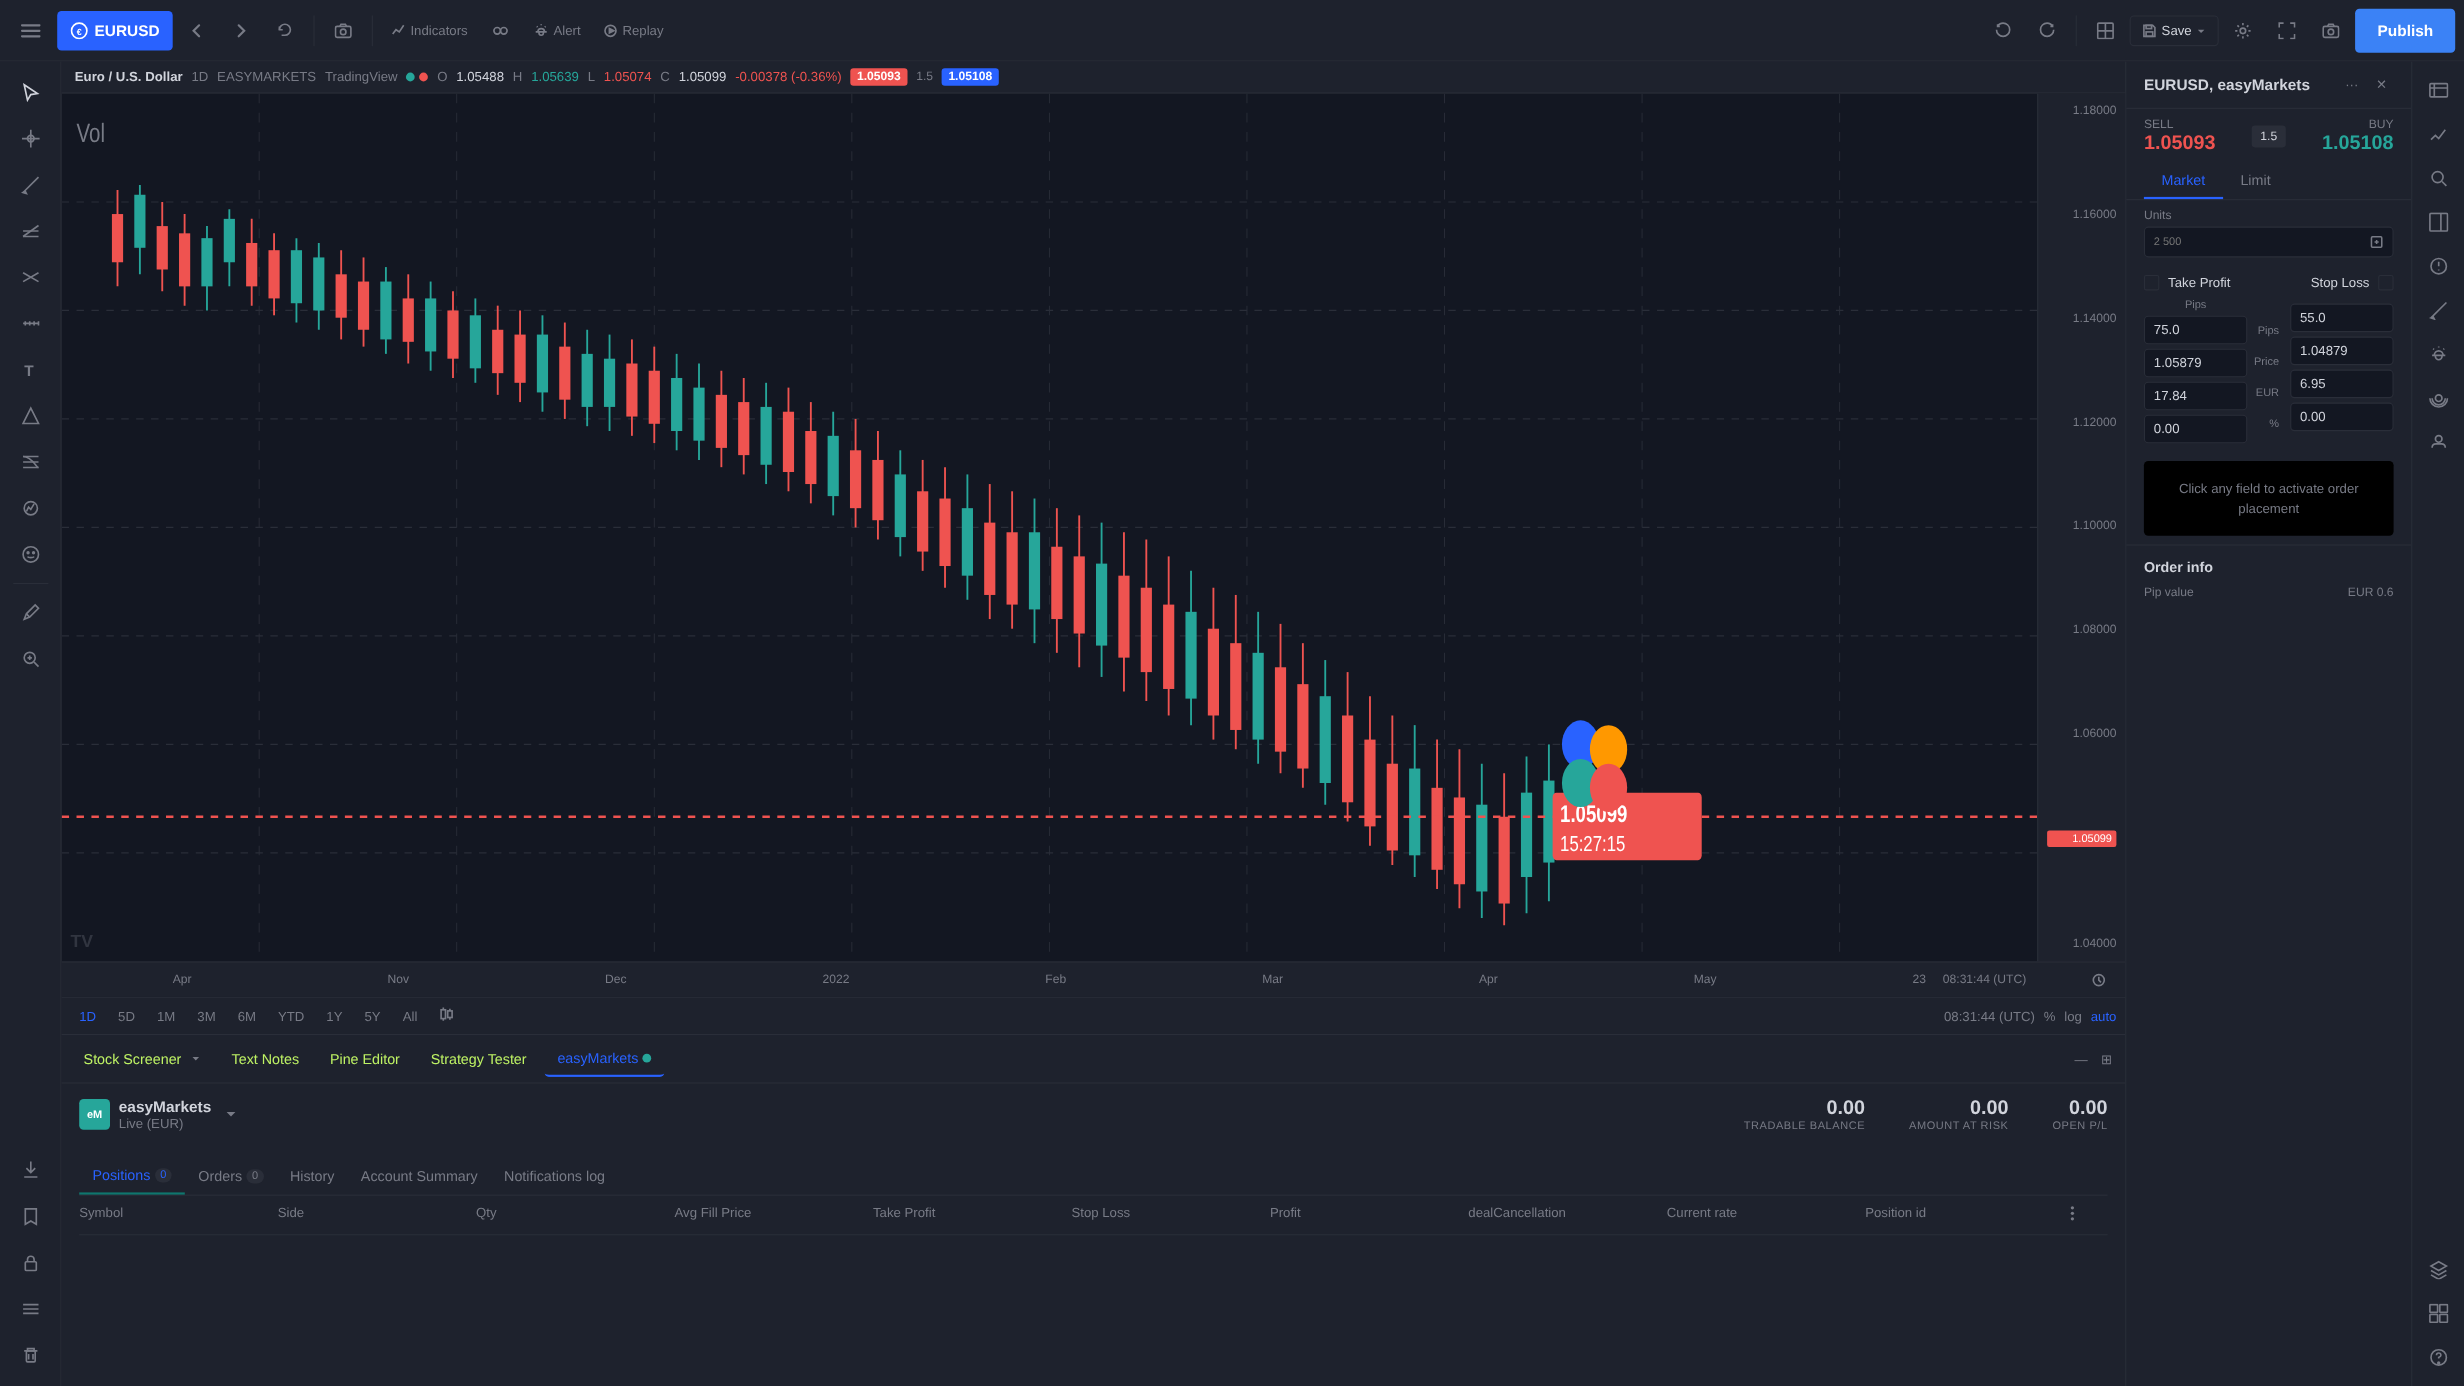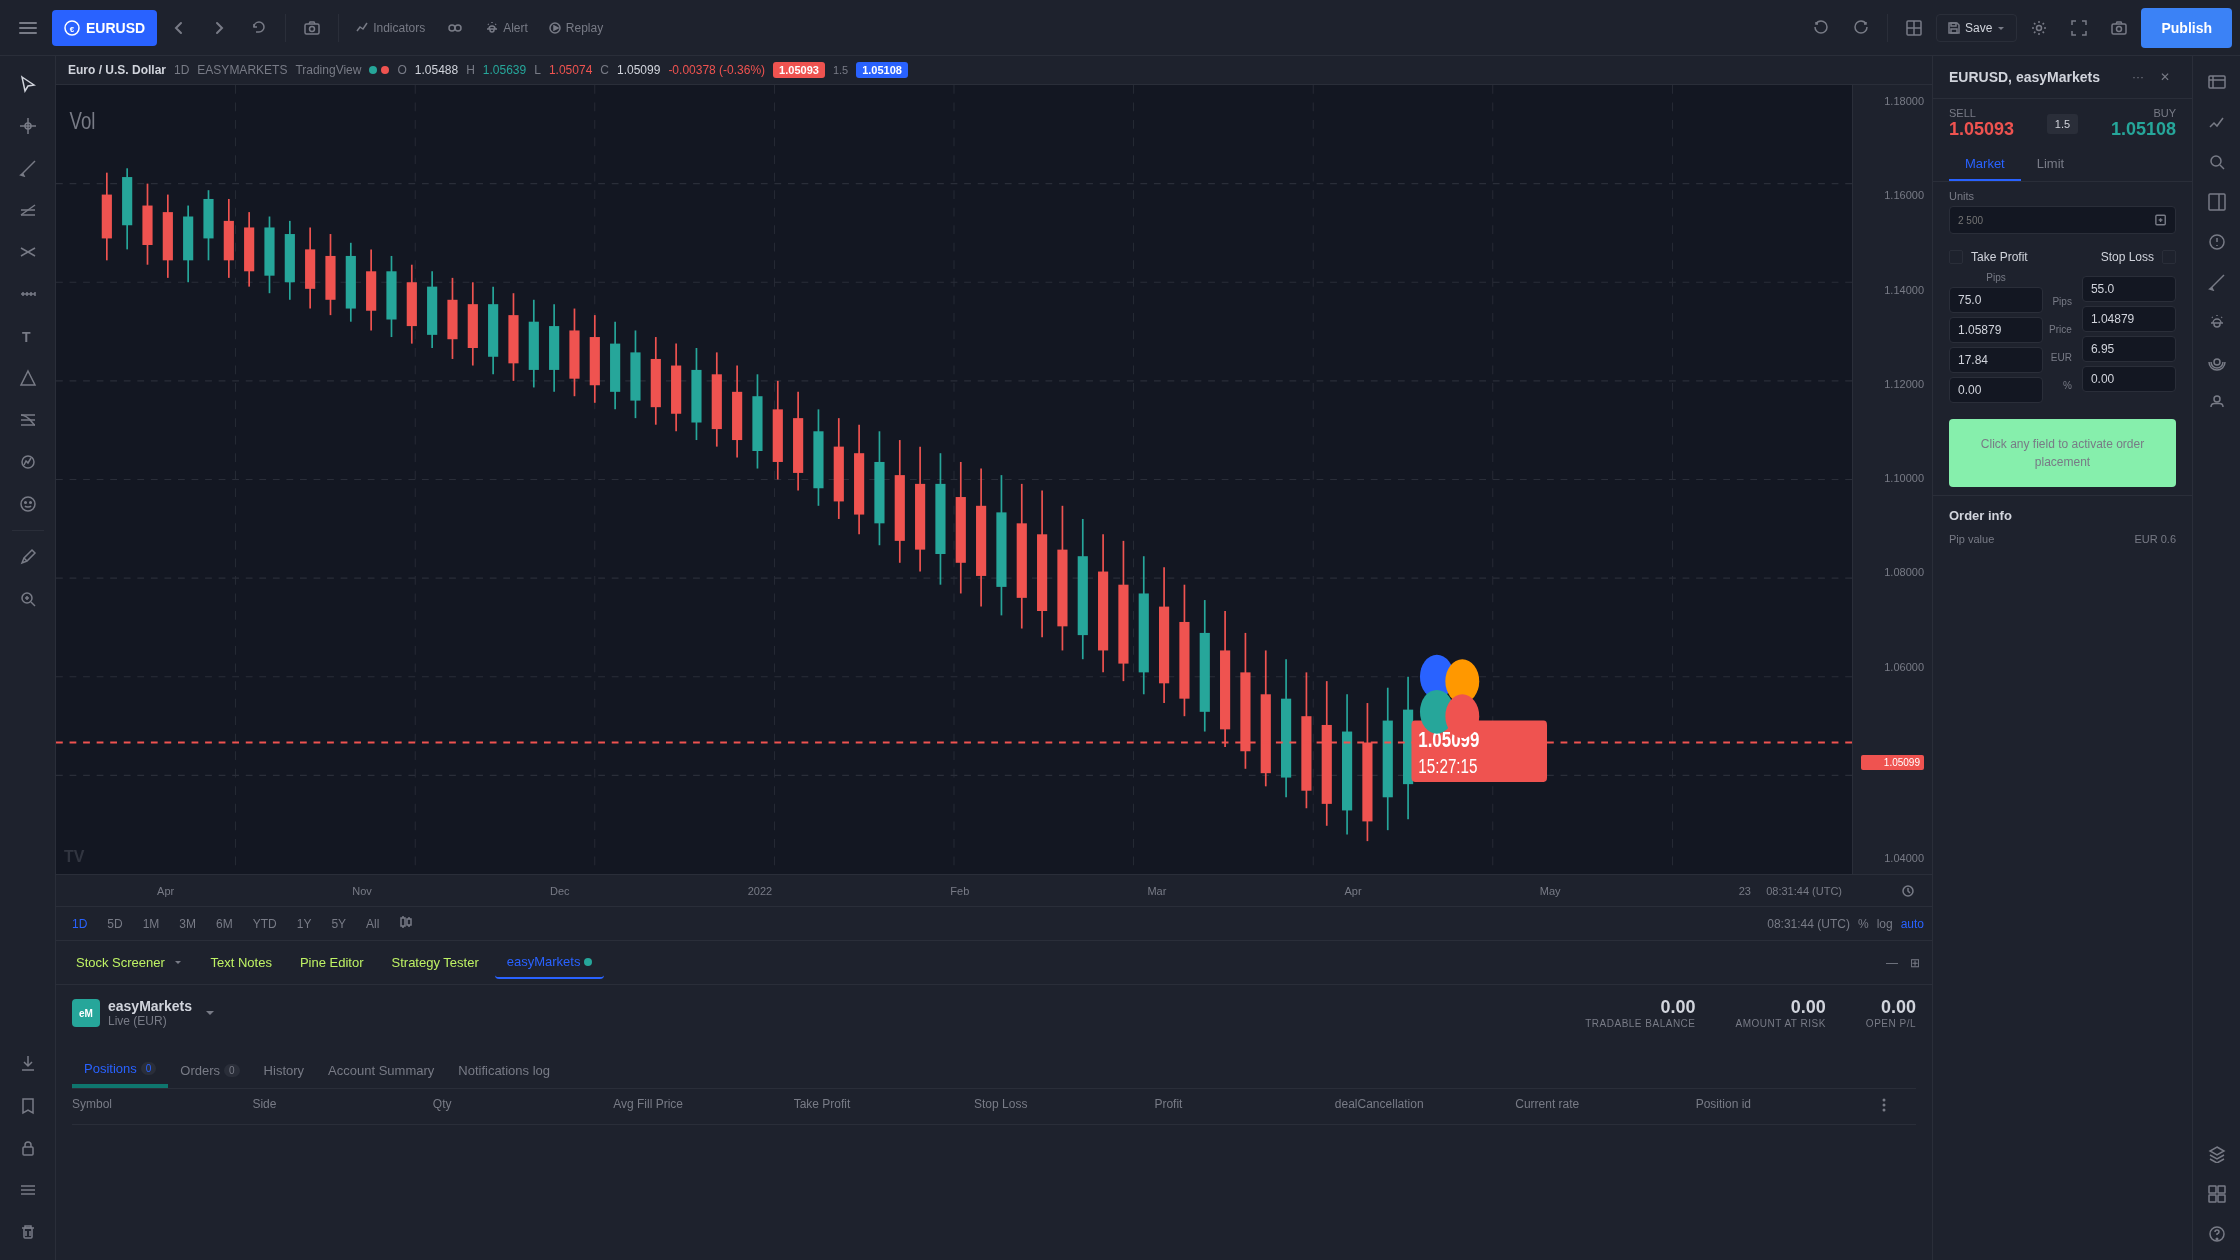--- a/index.html
+++ b/index.html
@@ -76,21 +76,21 @@
     .easy-name { font-size: 14px; font-weight: 600; color: #d1d4dc; }
     .easy-sub { color: #787b86; font-size: 12px; }
     .easy-balance { display: flex; gap: 40px; margin-left: auto; }
     .balance-item { text-align: right; }
     .balance-value { font-size: 18px; font-weight: 600; color: #d1d4dc; }
     .balance-label { color: #787b86; font-size: 10px; text-transform: uppercase; letter-spacing: 0.5px; }
     
     
     .sub-tabs { display: flex; gap: 0; border-bottom: 1px solid #2a2e39; margin: 0 16px; }
     .sub-tab { padding: 8px 12px; cursor: pointer; color: #787b86; font-size: 13px; display: flex; align-items: center; gap: 4px; }
-    .sub-tab.active { color: #2962ff; border-bottom: 4px solid #0f766e; }
+    .sub-tab.active { color: #2962ff; border-bottom: 2px solid #0f766e; }
     .sub-tab-count { background: #2a2e39; border-radius: 8px; padding: 1px 5px; font-size: 10px; }
     
     
     .data-table { width: 100%; padding: 0 16px; }
     .table-header { display: flex; padding: 8px 0; border-bottom: 1px solid #2a2e39; color: #787b86; font-size: 12px; }
     .table-col { flex: 1; }
     .table-col.actions { flex: 0 0 40px; }
     
     
     .right-panel { width: 260px; background: #1e222d; border-left: 1px solid #2a2e39; display: flex; flex-direction: column; }
@@ -117,21 +117,21 @@
     .field-input { width: 100%; background: #131722; border: 1px solid #2a2e39; border-radius: 4px; padding: 6px 8px; color: #d1d4dc; font-size: 13px; display: flex; align-items: center; justify-content: space-between; }
     .field-input input { background: transparent; border: none; outline: none; color: #d1d4dc; font-size: 10px; width: 100%; }
     
     .tp-sl-row { display: flex; align-items: center; gap: 8px; padding: 8px 16px; }
     .checkbox { width: 14px; height: 14px; border: 1px solid #2a2e39; border-radius: 2px; cursor: pointer; }
     .tp-label { font-size: 12px; color: #d1d4dc; flex: 1; }
     .sl-label { font-size: 12px; color: #d1d4dc; }
     .sl-checkbox { width: 14px; height: 14px; border: 1px solid #2a2e39; border-radius: 2px; cursor: pointer; }
     .mini-input { background: #131722; border: 1px solid #2a2e39; border-radius: 4px; padding: 5px 8px; color: #d1d4dc; font-size: 12px; width: 100%; }
     
-    .order-activate { margin: 8px 16px; background: #86efac; border-radius: 4px; padding: 16px; text-align: center; color: #787b86; font-size: 12px; line-height: 1.5; }
+    .order-activate { margin: 8px 16px; background: #000000; border-radius: 4px; padding: 16px; text-align: center; color: #787b86; font-size: 12px; line-height: 1.5; }
     
     .order-info { padding: 12px 16px; border-top: 1px solid #2a2e39; }
     .order-info-title { font-size: 13px; font-weight: 600; color: #d1d4dc; margin-bottom: 8px; }
     .order-info-row { display: flex; justify-content: space-between; font-size: 11px; color: #787b86; padding: 2px 0; }
     
     
     .far-right { width: 48px; background: #1e222d; border-left: 1px solid #2a2e39; display: flex; flex-direction: column; align-items: center; padding: 8px 0; gap: 4px; }
     .fr-btn { width: 36px; height: 36px; display: flex; align-items: center; justify-content: center; cursor: pointer; border-radius: 4px; color: #787b86; }
     
     

